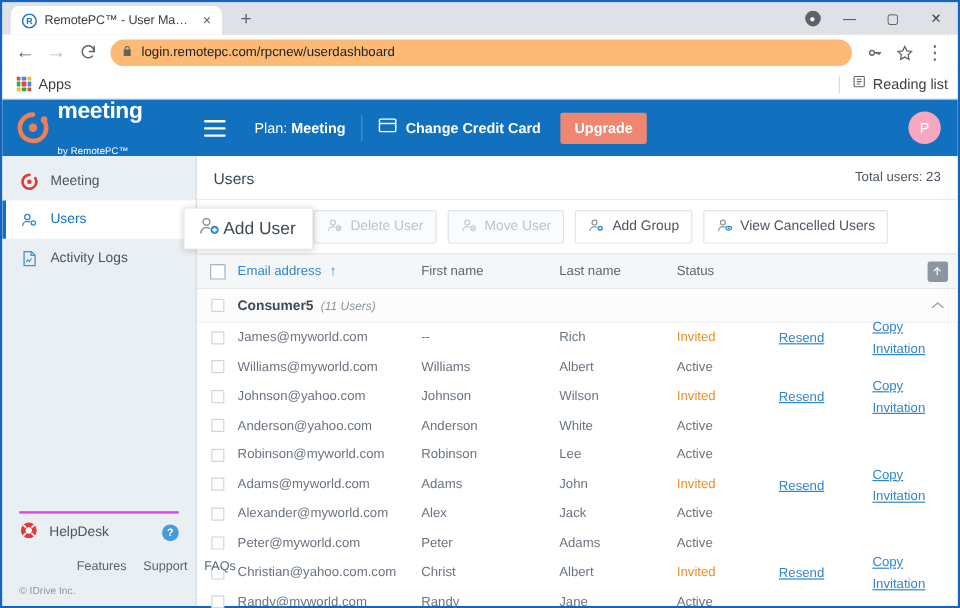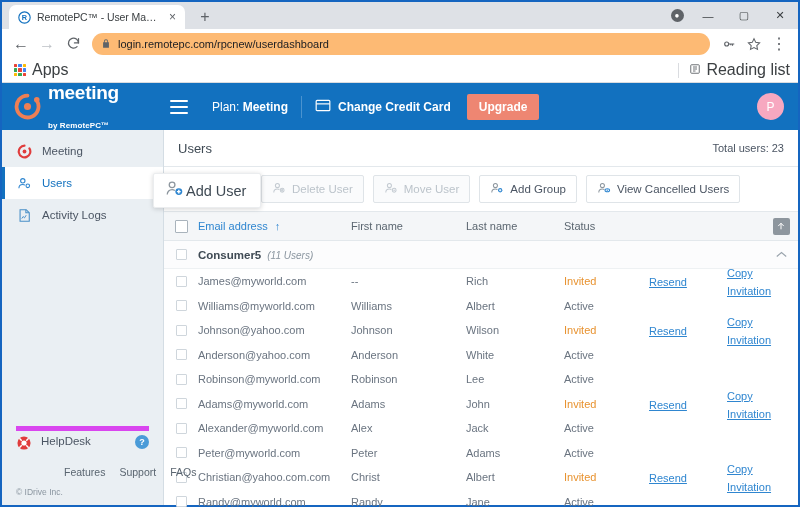--- a/index.html
+++ b/index.html
@@ -80,21 +80,21 @@
   }
   .nav-right { display: flex; align-items: center; gap: 1px; }
 
   
   .bookmarks {
     height: 25px; background: #fff; border-bottom: 1px solid #dadce0;
     display: flex; align-items: center; padding: 0 8px; flex: none;
     position: relative;
   }
   .bm-item { display: flex; align-items: center; gap: 6px; padding: 0 4px; }
-  .bm-label { font-size: 16px; color: #3c4043; }
+  .bm-label { font-size: 12px; color: #3c4043; }
   .apps-grid {
     width: 12px; height: 12px; display: grid; gap: 1px;
     grid-template-columns: repeat(3, 1fr); grid-template-rows: repeat(3, 1fr);
   }
   .apps-grid i { display: block; border-radius: 0.5px; }
   .reading-list {
     position: absolute; right: 8px; display: flex; align-items: center; gap: 5px;
     padding-left: 10px; border-left: 1px solid #dadce0; height: 15px;
   }
 
@@ -103,21 +103,21 @@
     height: 47px; background: #1271bf; display: flex; align-items: center;
     flex: none; position: relative;
   }
   .logo-wrap { width: 160px; display: flex; align-items: center; padding-left: 12px; gap: 7px; }
   .logo-mark { width: 27px; height: 27px; flex: none; }
   .logo-txt { display: flex; flex-direction: column; line-height: 1; }
   .logo-main {
     font-size: 19px; font-weight: bold; color: #fff; letter-spacing: -0.3px;
   }
   .logo-sub {
-    font-size: 8px; font-weight: bold; color: #fff; letter-spacing: 0.1px;
+    font-size: 8px; font-weight: normal; color: #fff; letter-spacing: 0.1px;
     margin-top: 20px;
   }
   .hamburger {
     width: 18px; height: 14px; margin-left: 8px; display: flex;
     flex-direction: column; justify-content: space-between; flex: none;
   }
   .hamburger span { height: 2px; background: #fff; border-radius: 1px; display: block; }
   .plan {
     margin-left: 24px; font-size: 12px; color: #ffffff; white-space: nowrap;
   }
@@ -145,22 +145,22 @@
   }
   .nav-list { padding-top: 5px; }
   .nav-item {
     height: 32px; display: flex; align-items: center; gap: 10px; padding-left: 14px;
     font-size: 11.5px; color: #4b5563;
   }
   .nav-item.active { background: #fff; color: #1271bf; box-shadow: inset 3px 0 0 #1271bf; }
   .nav-item .ico { width: 16px; height: 16px; flex: none; display: flex; align-items: center; justify-content: center; }
   .sb-bottom { margin-top: auto; padding: 0 14px 8px; }
   .helpdesk {
-    display: flex; gap: 9px; height: 30px;
-    border-top: 5px solid #d946ef; padding-top: 4px; position: relative;
+    display: flex; align-items: center; gap: 9px; height: 30px;
+    border-top: 2px solid #d946ef; padding-top: 4px; position: relative;
   }
   .helpdesk-label { font-size: 11.5px; color: #4b5563; }
   .q-badge {
     position: absolute; right: 0; width: 14px; height: 14px; border-radius: 50%;
     background: #4a9bd8; color: #fff; font-size: 9px; font-weight: bold;
     display: flex; align-items: center; justify-content: center;
   }
   .sb-links { display: flex; align-items: center; gap: 7px; margin-top: 10px; margin-left: 48px; }
   .sb-links a { font-size: 10.5px; color: #5a6570; text-decoration: none; }
   .sb-links .sep { width: 1px; height: 10px; background: #b9c4cc; }

